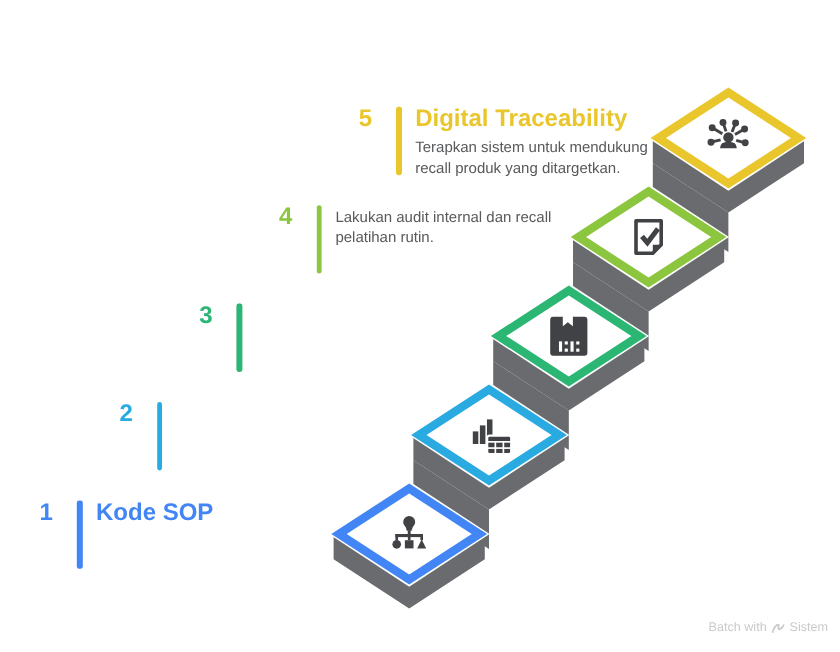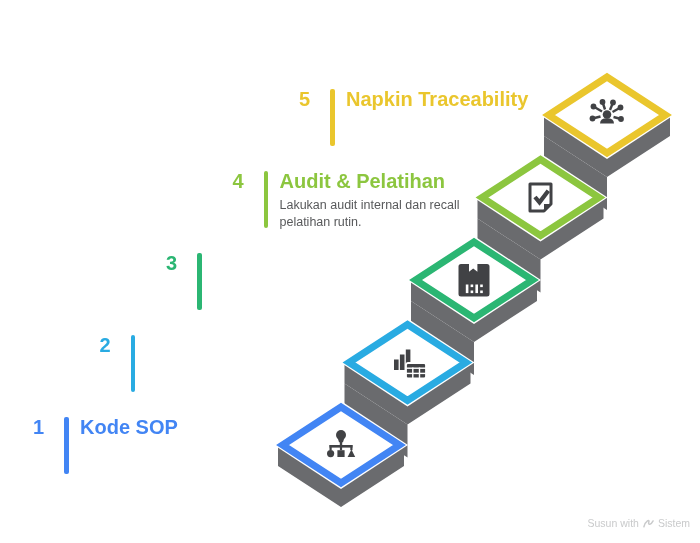--- a/index.html
+++ b/index.html
@@ -139,34 +139,34 @@
 
   <div class="step-block block-3" style="--accent: #2BB673;">
     <div class="step-number">3</div>
     <div class="step-bar"></div>
   </div>
 
   <div class="step-block block-4" style="--accent: #8CC63F;">
     <div class="step-number">4</div>
     <div class="step-bar"></div>
     <div class="step-text">
-      <h2 class="step-title">Audit &amp; Pelatihan</h2>
       <p class="step-desc">Lakukan audit internal dan recall pelatihan rutin.</p>
     </div>
   </div>
 
   <div class="step-block block-5" style="--accent: #EAC62D;">
     <div class="step-number">5</div>
     <div class="step-bar"></div>
     <div class="step-text">
-      <h2 class="step-title">Napkin Traceability</h2>
+      <h2 class="step-title">Digital Traceability</h2>
+      <p class="step-desc">Terapkan sistem untuk mendukung recall produk yang ditargetkan.</p>
     </div>
   </div>
 
   <div class="watermark">
-    <span>Susun with</span>
+    <span>Batch with</span>
     <svg width="11" height="11" viewBox="0 0 12 12">
       <path d="M1,9.5 C3,2.5 7.5,1 6.3,4.6 C5.3,8 8.8,7.6 11,3.2" fill="none" stroke="#c9cacb" stroke-width="1.6" stroke-linecap="round"></path>
     </svg>
     <span>Sistem</span>
   </div>
 
 </div>
 
 </body></html>

